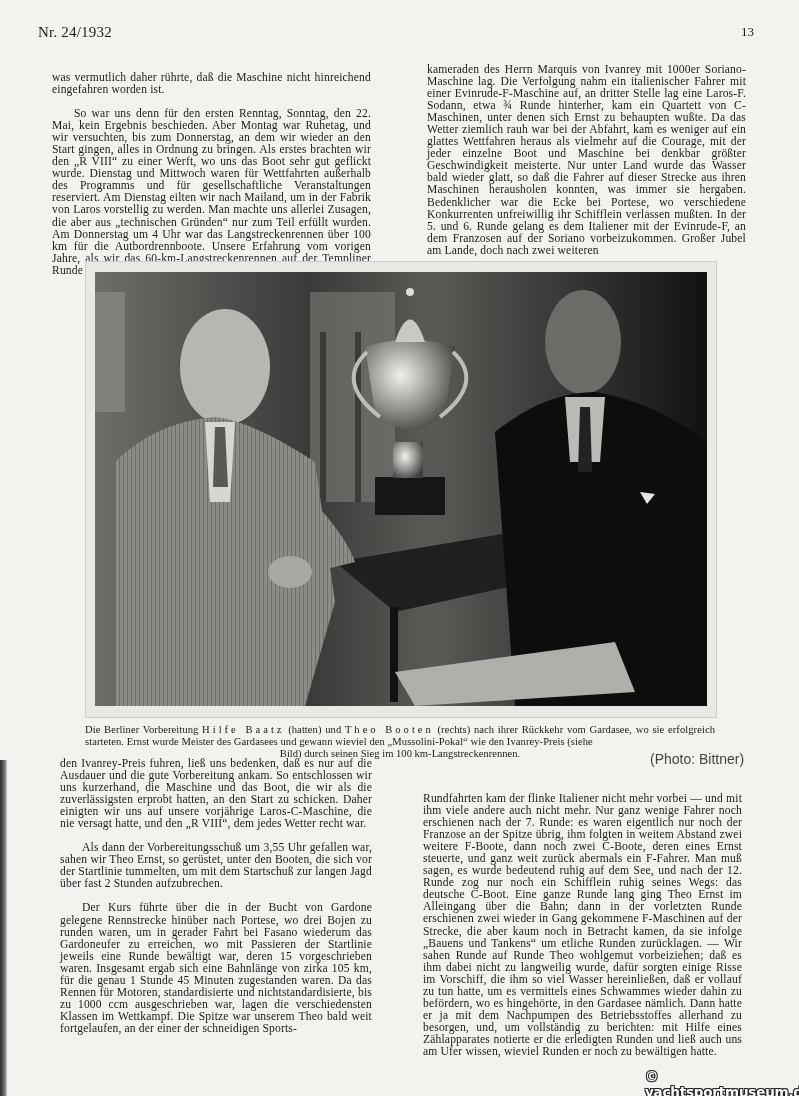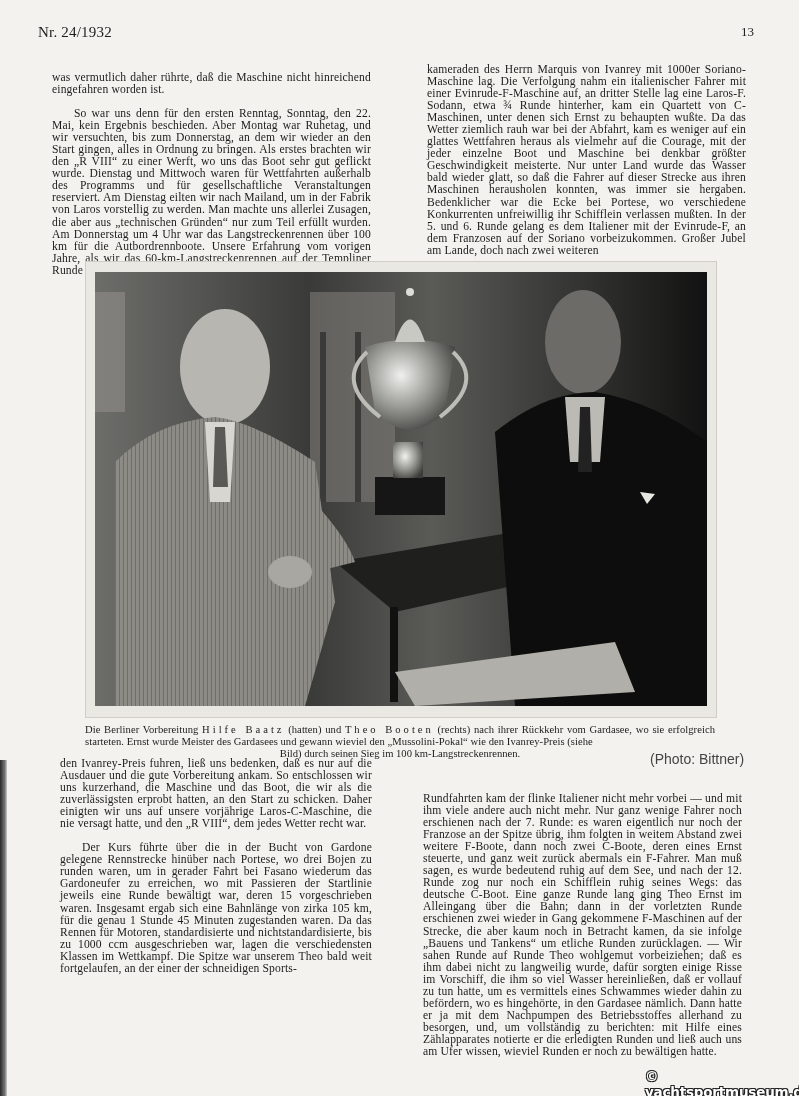--- a/index.html
+++ b/index.html
@@ -142,20 +142,21 @@
 </div>
 
 <div class="caption">
   <span>Die Berliner Vorbereitung </span><span class="spaced">Hilfe Baatz</span><span> (hatten) und </span><span class="spaced">Theo Booten</span><span> (rechts) nach ihrer Rückkehr vom Gardasee, wo sie erfolgreich starteten. Ernst wurde Meister des Gardasees und gewann wieviel den „Mussolini-Pokal“ wie den Ivanrey-Preis (siehe</span>
 </div>
 <div class="caption-last">Bild) durch seinen Sieg im 100 km-Langstreckenrennen.</div>
 <div class="credit">(Photo: Bittner)</div>
 
 <div class="col col-bottom-left">
   <p>den Ivanrey-Preis fuhren, ließ uns bedenken, daß es nur auf die Ausdauer und die gute Vorbereitung ankam. So entschlossen wir uns kurzerhand, die Maschine und das Boot, die wir als die zuverlässigsten erprobt hatten, an den Start zu schicken. Daher einigten wir uns auf unsere vorjährige Laros-C-Maschine, die nie versagt hatte, und den „R VIII“, dem jedes Wetter recht war.</p>
+  <p class="indent gap">Als dann der Vorbereitungsschuß um 3,55 Uhr gefallen war, sahen wir Theo Ernst, so gerüstet, unter den Booten, die sich vor der Startlinie tummelten, um mit dem Startschuß zur langen Jagd über fast 2 Stunden aufzubrechen.</p>
   <p class="indent gap">Der Kurs führte über die in der Bucht von Gardone gelegene Rennstrecke hinüber nach Portese, wo drei Bojen zu runden waren, um in gerader Fahrt bei Fasano wiederum das Gardoneufer zu erreichen, wo mit Passieren der Startlinie jeweils eine Runde bewältigt war, deren 15 vorgeschrieben waren. Insgesamt ergab sich eine Bahnlänge von zirka 105 km, für die genau 1 Stunde 45 Minuten zugestanden waren. Da das Rennen für Motoren, standardisierte und nichtstandardisierte, bis zu 1000 ccm ausgeschrieben war, lagen die verschiedensten Klassen im Wettkampf. Die Spitze war unserem Theo bald weit fortgelaufen, an der einer der schneidigen Sports-</p>
 </div>
 
 <div class="col col-bottom-right">
   <p>Rundfahrten kam der flinke Italiener nicht mehr vorbei — und mit ihm viele andere auch nicht mehr. Nur ganz wenige Fahrer noch erschienen nach der 7. Runde: es waren eigentlich nur noch der Franzose an der Spitze übrig, ihm folgten in weitem Abstand zwei weitere F-Boote, dann noch zwei C-Boote, deren eines Ernst steuerte, und ganz weit zurück abermals ein F-Fahrer. Man muß sagen, es wurde bedeutend ruhig auf dem See, und nach der 12. Runde zog nur noch ein Schifflein ruhig seines Wegs: das deutsche C-Boot. Eine ganze Runde lang ging Theo Ernst im Alleingang über die Bahn; dann in der vorletzten Runde erschienen zwei wieder in Gang gekommene F-Maschinen auf der Strecke, die aber kaum noch in Betracht kamen, da sie infolge „Bauens und Tankens“ um etliche Runden zurücklagen. — Wir sahen Runde auf Runde Theo wohlgemut vorbeiziehen; daß es ihm dabei nicht zu langweilig wurde, dafür sorgten einige Risse im Vorschiff, die ihm so viel Wasser hereinließen, daß er vollauf zu tun hatte, um es vermittels eines Schwammes wieder dahin zu befördern, wo es hingehörte, in den Gardasee nämlich. Dann hatte er ja mit dem Nachpumpen des Betriebsstoffes allerhand zu besorgen, und, um vollständig zu berichten: mit Hilfe eines Zählapparates notierte er die erledigten Runden und ließ auch uns am Ufer wissen, wieviel Runden er noch zu bewältigen hatte.</p>
 </div>
 
 <div class="watermark">© yachtsportmuseum.de</div>
 
 </body></html>

